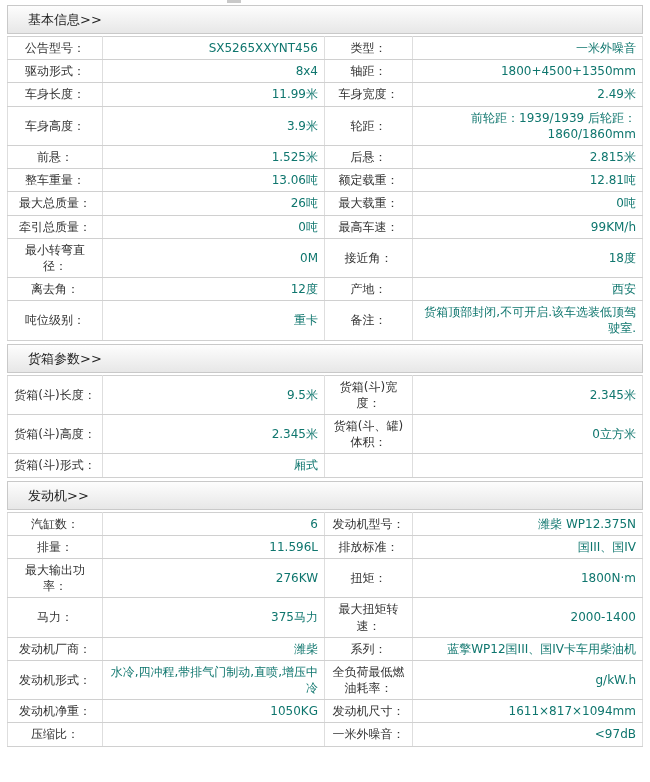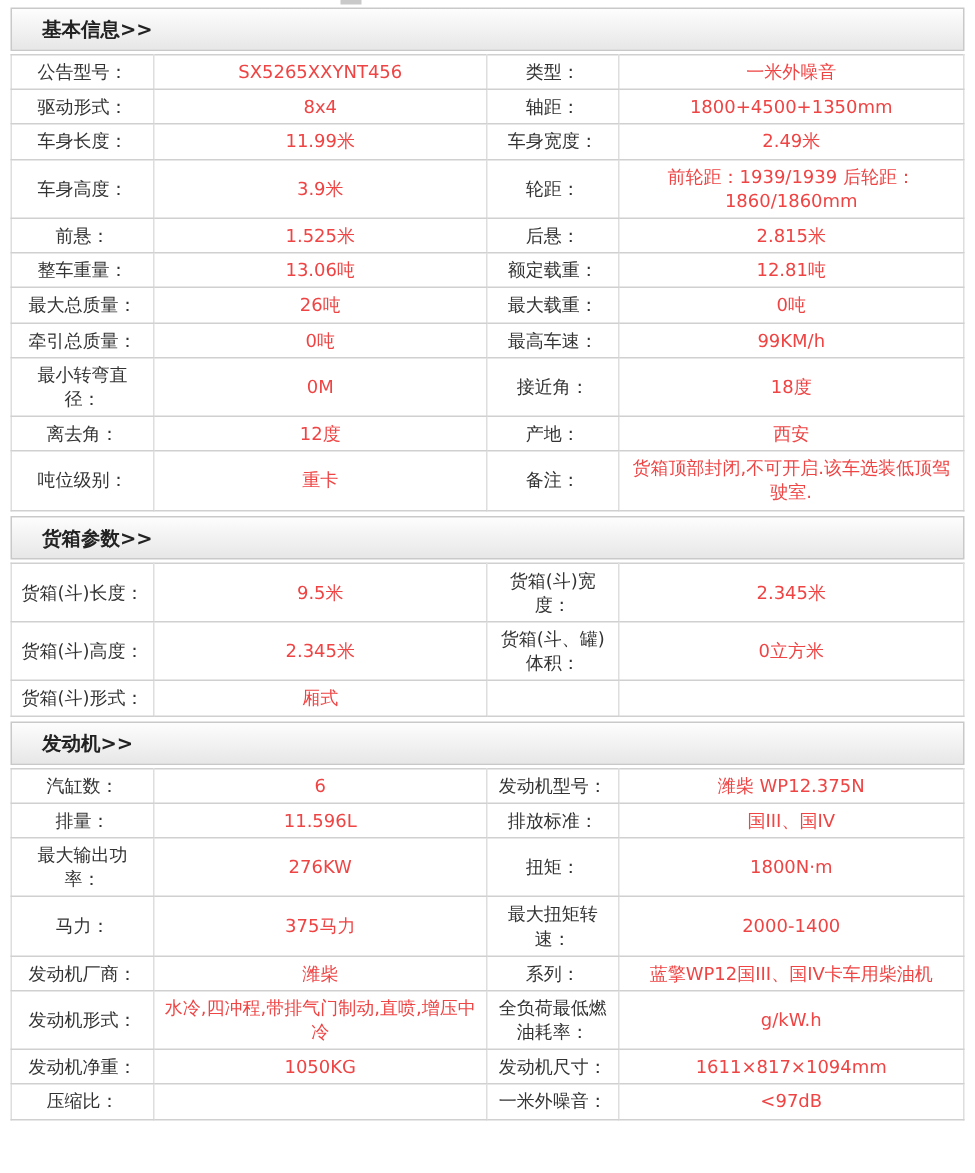--- a/index.html
+++ b/index.html
@@ -23,21 +23,21 @@
     background: #c9c9c9;
   }
   .wrap {
     padding: 5px 7px 2px 7px;
   }
   .section { margin: 0; }
   .sec-header {
     border: 1px solid #c9c9c9;
     background: linear-gradient(#fdfdfd, #e7e7e7);
     font-size: 13px;
-    font-weight: bold;
+    font-weight: normal;
     color: #222;
     padding: 5px 0 4px 20px;
     margin: 3px 0 2px 0;
   }
   .section:first-child .sec-header { margin-top: 0; }
   table.spec-table {
     width: 100%;
     border-collapse: collapse;
     table-layout: fixed;
     background: #fff;
@@ -54,22 +54,22 @@
     padding: 3px 6px;
     vertical-align: middle;
     word-break: break-word;
   }
   td.lbl {
     text-align: center;
     color: #333;
     padding-right: 7px;
   }
   td.val {
-    text-align: center;
-    color: #ef4444;
+    text-align: right;
+    color: #0f766e;
     padding-left: 10px;
   }
   col.c-l1 { width: 95px; }
   col.c-v1 { width: 222px; }
   col.c-l2 { width: 88px; }
 </style>
 </head>
 <body>
 
 <div class="top-artifact"></div>

